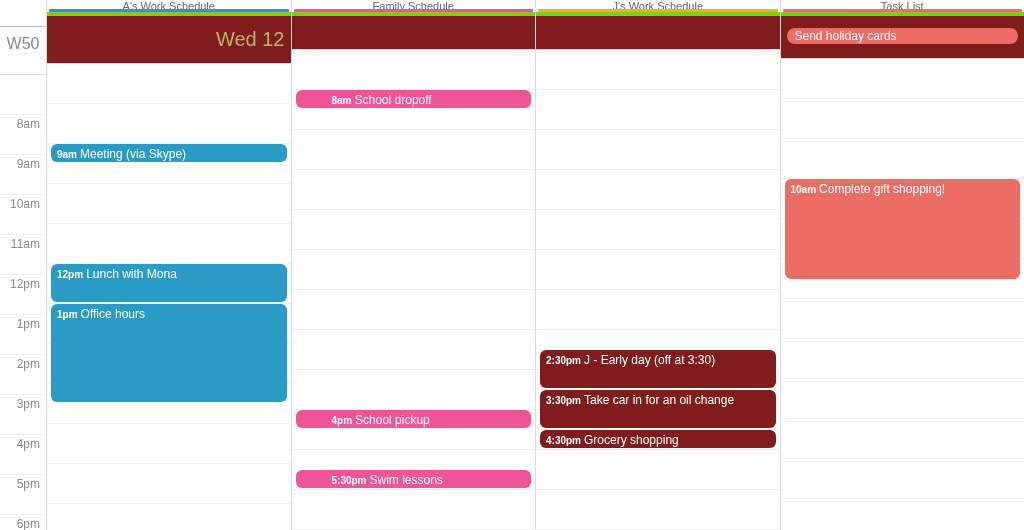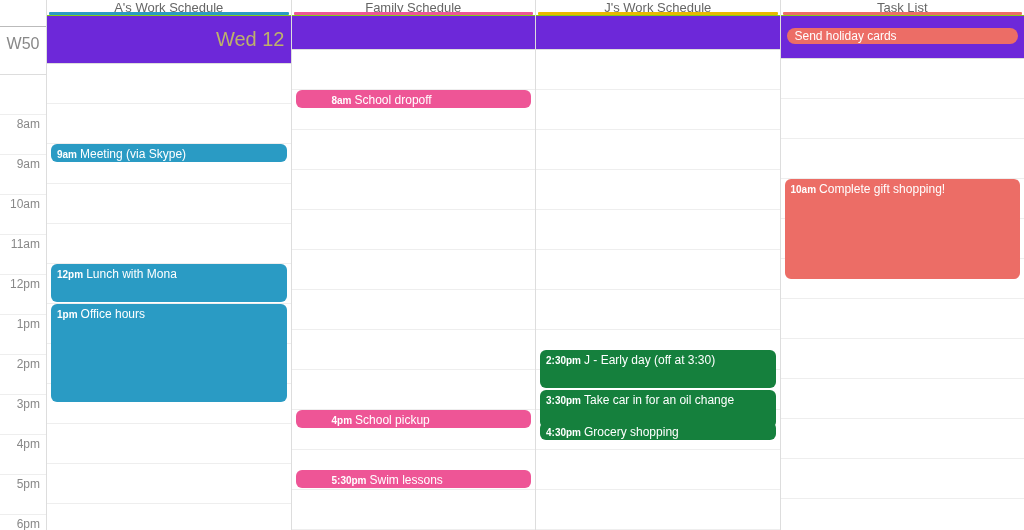--- a/index.html
+++ b/index.html
@@ -7,36 +7,36 @@
 
     .wrap { display:flex; width:100%; height:100%; }
     .time-gutter { width:47px; flex-shrink:0; border-right:1px solid #ddd; }
     .gutter-head { height:27px; border-bottom:1px solid #bbb; }
     .gutter-week { height:48px; display:flex; align-items:flex-start; justify-content:center; padding-top:8px; font-size:16px; color:#888; border-bottom:1px solid #ddd; }
     .gutter-slot { height:40px; border-bottom:1px solid #eee; display:flex; justify-content:flex-end; align-items:flex-start; padding:2px 6px 0 0; font-size:12px; color:#888; position:relative; }
 
     .lanes { flex:1; display:flex; }
     .lane { flex:1; border-right:1px solid #ddd; display:flex; flex-direction:column; position:relative; }
     .lane:last-child { border-right:none; }
-    .lane-head { height:27px; display:flex; justify-content:center; font-size:13px; color:#666; border-bottom:1px solid #84cc16; position:relative; }
+    .lane-head { height:27px; display:flex; justify-content:center; font-size:11px; color:#666; border-bottom:4px solid #84cc16; position:relative; }
     .lane-underline { position:absolute; bottom:0; left:2px; right:2px; height:3px; border-radius:1px; }
-    .lane-allday { height:48px; background:#6d28d9; border-bottom:1px solid #ddd; position:relative; padding:12px 6px; }
+    .lane-allday { height:48px; background:#7f1d1d; border-bottom:1px solid #ddd; position:relative; padding:12px 6px; }
     .lane-allday .date-label { font-size:20px; color:#bdb26a; text-align:right; width:100%; display:block; }
     .allday-task { background:#ec6d66; color:#fff; font-size:12px; padding:1px 8px; border-radius:9px; margin-bottom:2px; white-space:nowrap; overflow:hidden; text-overflow:ellipsis; }
 
     .lane-grid { position:relative; flex:1; }
     .grid-row { height:40px; border-bottom:1px solid #eee; }
     
 
     .event { position:absolute; left:4px; right:4px; border-radius:6px; color:#fff; padding:3px 6px; font-size:12px; overflow:hidden; white-space:nowrap; text-overflow:ellipsis; }
     .event .etime { font-size:10px; font-weight:bold; margin-right:3px; opacity:1; }
 
     .c-blue   { background:#2a9bc4; }
     .c-pink   { background:#ee5596;padding-left:36px; }
-    .c-yellow { background:#15803d; }
+    .c-yellow { background:#7f1d1d; }
     .c-coral  { background:#ec6d66; }
 
     .u-blue   { background:#2a9bc4; }
     .u-pink   { background:#ee5596; }
     .u-yellow { background:#e8b900; }
     .u-coral  { background:#ec6d66; }
   </style>
 </head>
 <body>
 
@@ -124,21 +124,21 @@
           <div class="grid-row"></div>
           <div class="grid-row"></div>
           <div class="grid-row"></div>
           <div class="grid-row"></div>
           <div class="grid-row"></div>
           <div class="grid-row"></div>
           <div class="grid-row"></div>
           <div class="grid-row"></div>
           <div class="event c-yellow" style="top: 300px; height: 38px;"><span class="etime">2:30pm</span><span>J - Early day (off at 3:30)</span></div>
           <div class="event c-yellow" style="top: 340px; height: 38px;"><span class="etime">3:30pm</span><span>Take car in for an oil change</span></div>
-          <div class="event c-yellow" style="top: 372px; height: 18px;"><span class="etime">4:30pm</span><span>Grocery shopping</span></div>
+          <div class="event c-yellow" style="top: 380px; height: 18px;"><span class="etime">4:30pm</span><span>Grocery shopping</span></div>
         </div>
       </div>
       <div class="lane">
         <div class="lane-head">
           <span>Task List</span>
           <div class="lane-underline u-coral"></div>
         </div>
         <div class="lane-allday">
           <div class="allday-task">Send holiday cards</div>
         </div>

